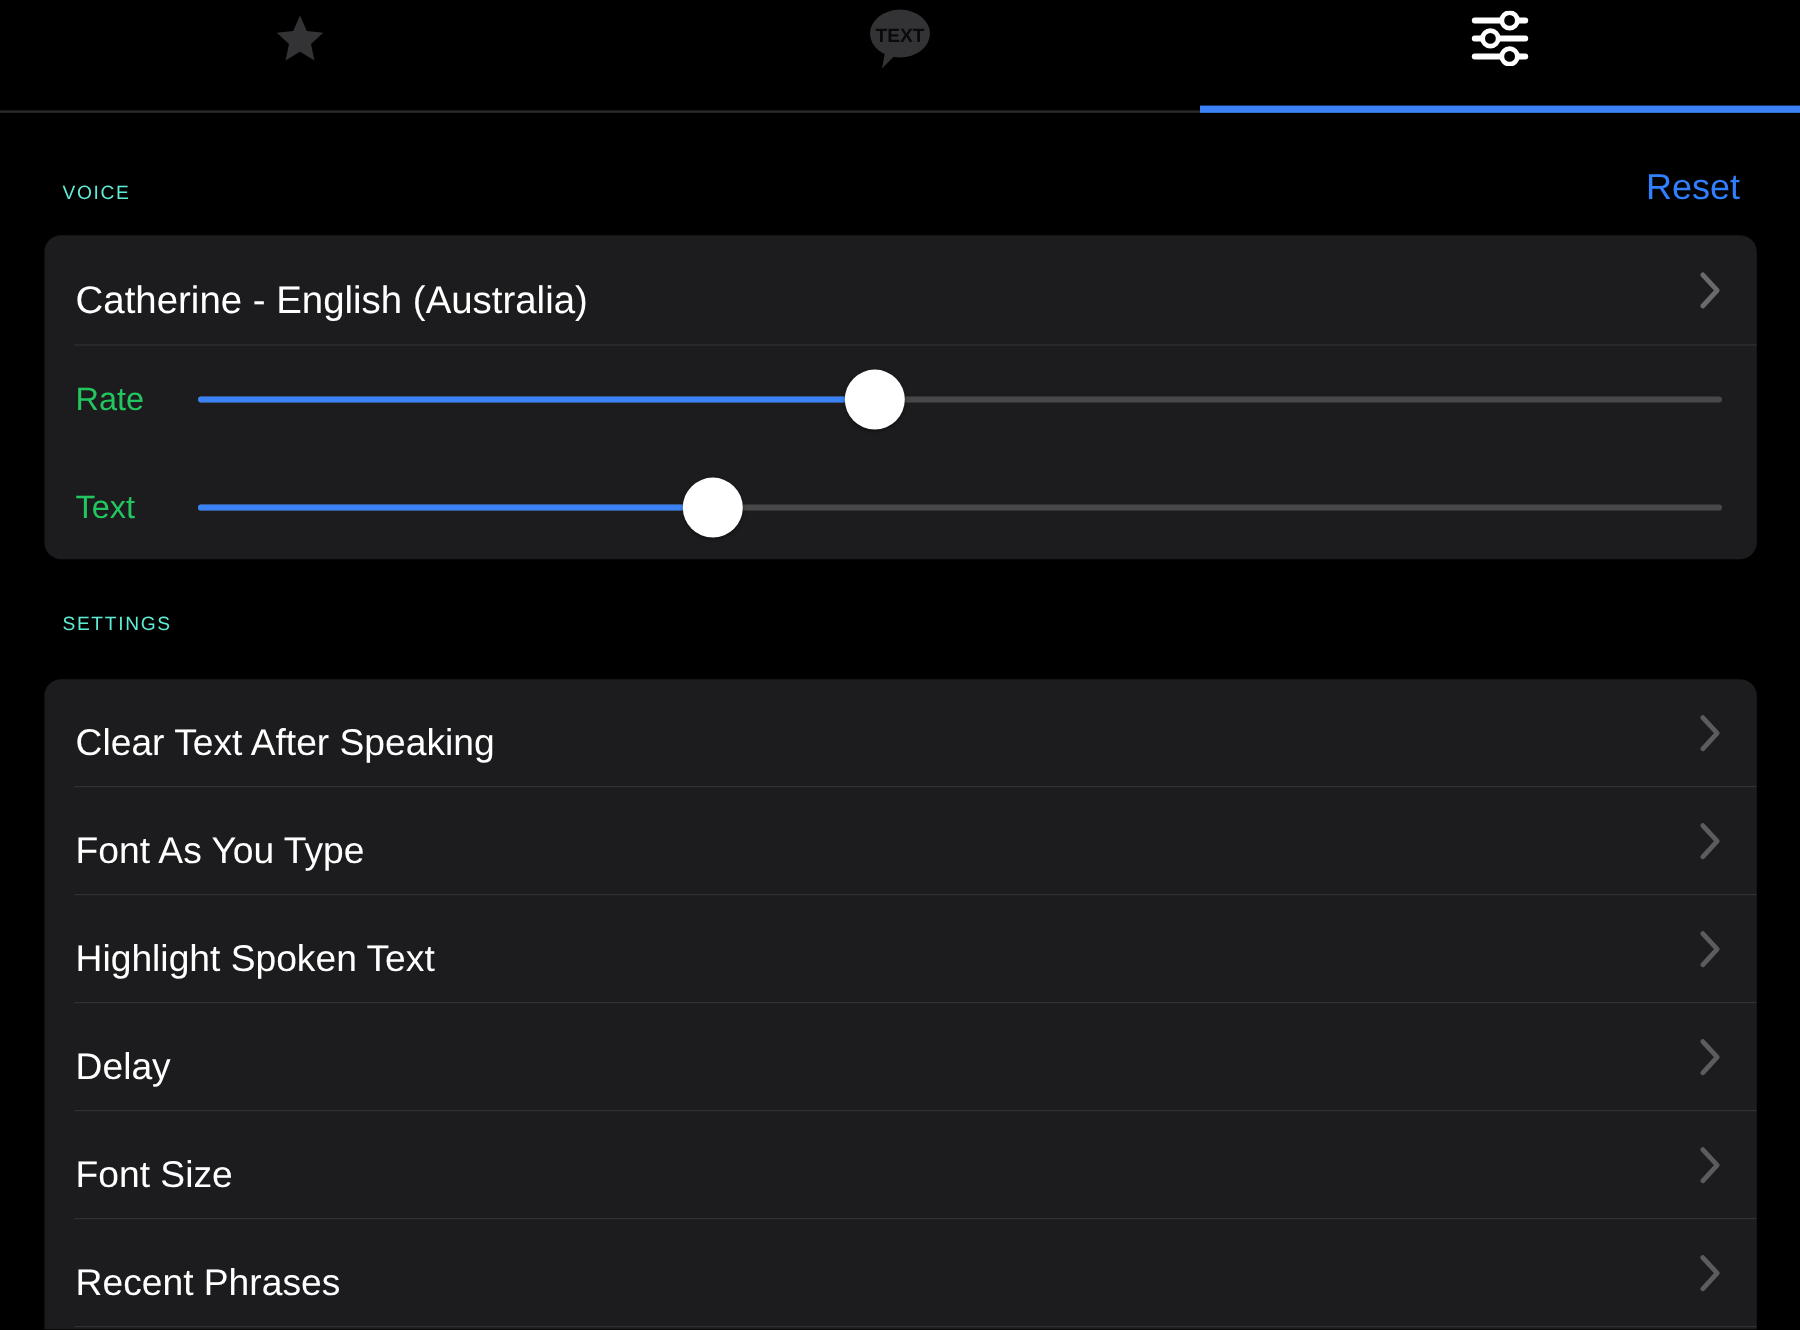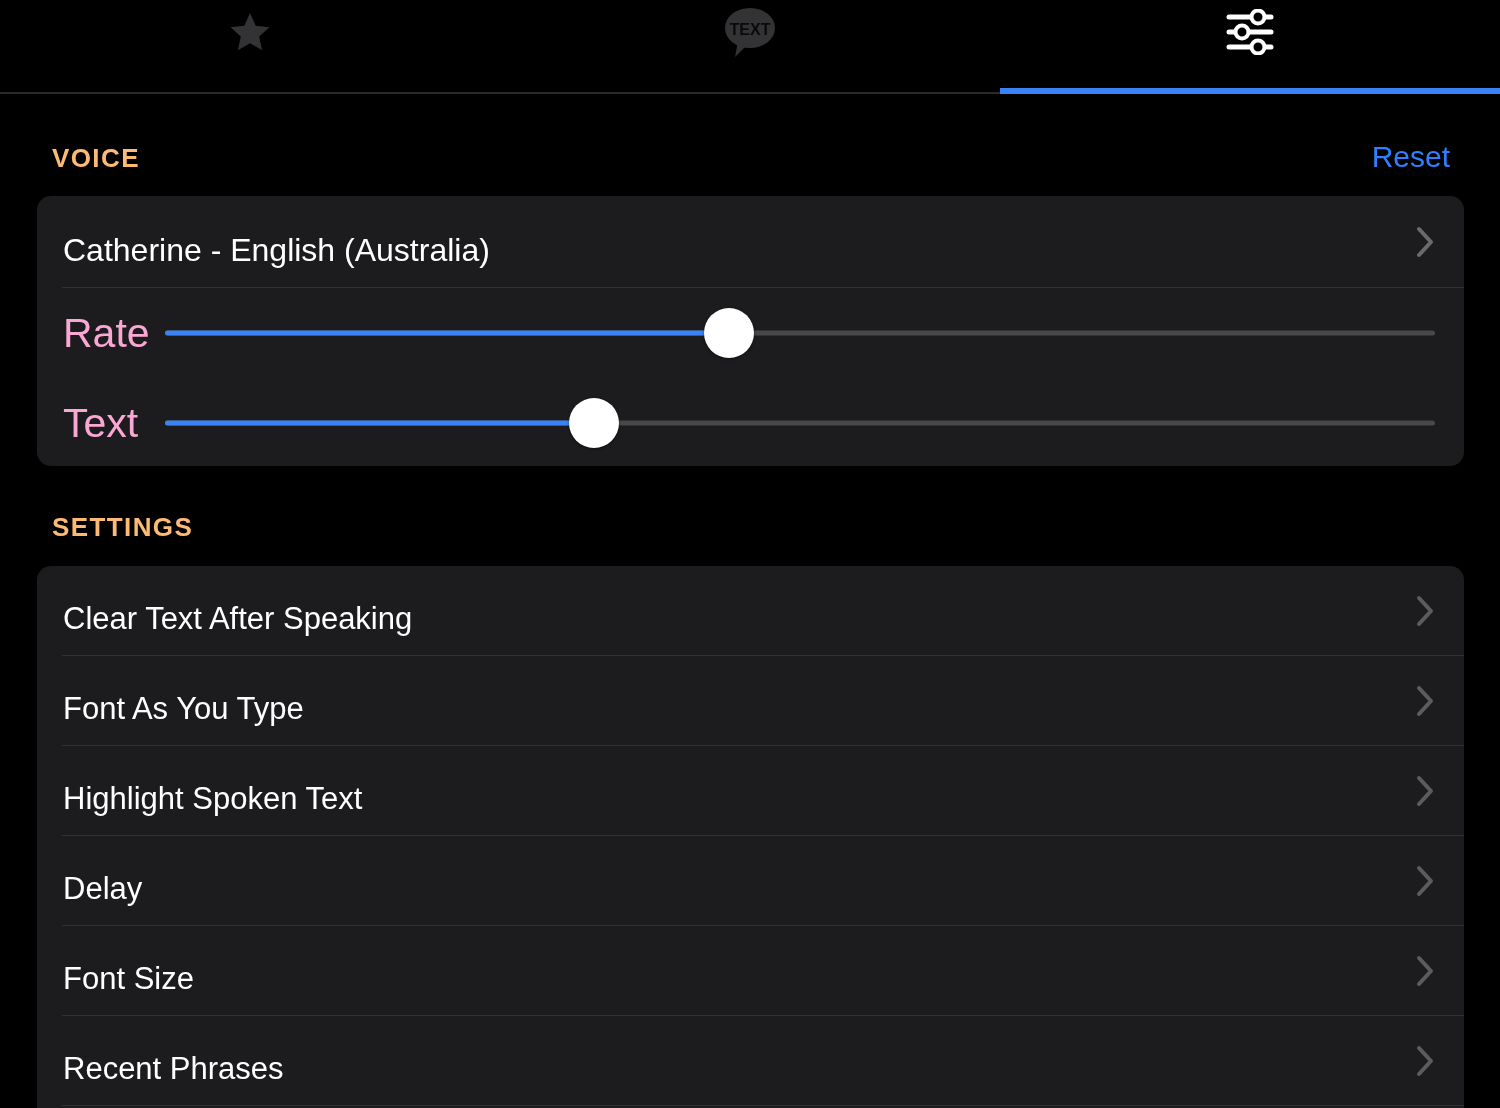--- a/index.html
+++ b/index.html
@@ -72,24 +72,24 @@
   
   .section-header {
     position: absolute;
     display: flex;
     align-items: baseline;
     justify-content: space-between;
     left: 52px;
     width: 1398px;
   }
   .section-title {
-    font-size: 26px;
+    font-size: 16px;
     letter-spacing: 1.4px;
-    font-weight: 700;
-    color: #fdba74;
+    font-weight: 400;
+    color: #5eead4;
   }
   .reset-link {
     font-size: 30px;
     color: #2f7fff;
     cursor: pointer;
     font-weight: 400;
   }
 
   
   .card {
@@ -142,22 +142,22 @@
 
   
   .slider-row {
     position: relative;
     display: flex;
     align-items: center;
     height: 90px;
     padding-left: 26px;
   }
   .slider-label {
-    font-size: 41px;
-    color: #f9a8d4;
+    font-size: 27px;
+    color: #22c55e;
     width: 102px;
     flex: 0 0 auto;
   }
   .slider {
     position: relative;
     flex: 1 1 auto;
     height: 60px;
     margin-right: 29px;
     display: flex;
     align-items: center;

